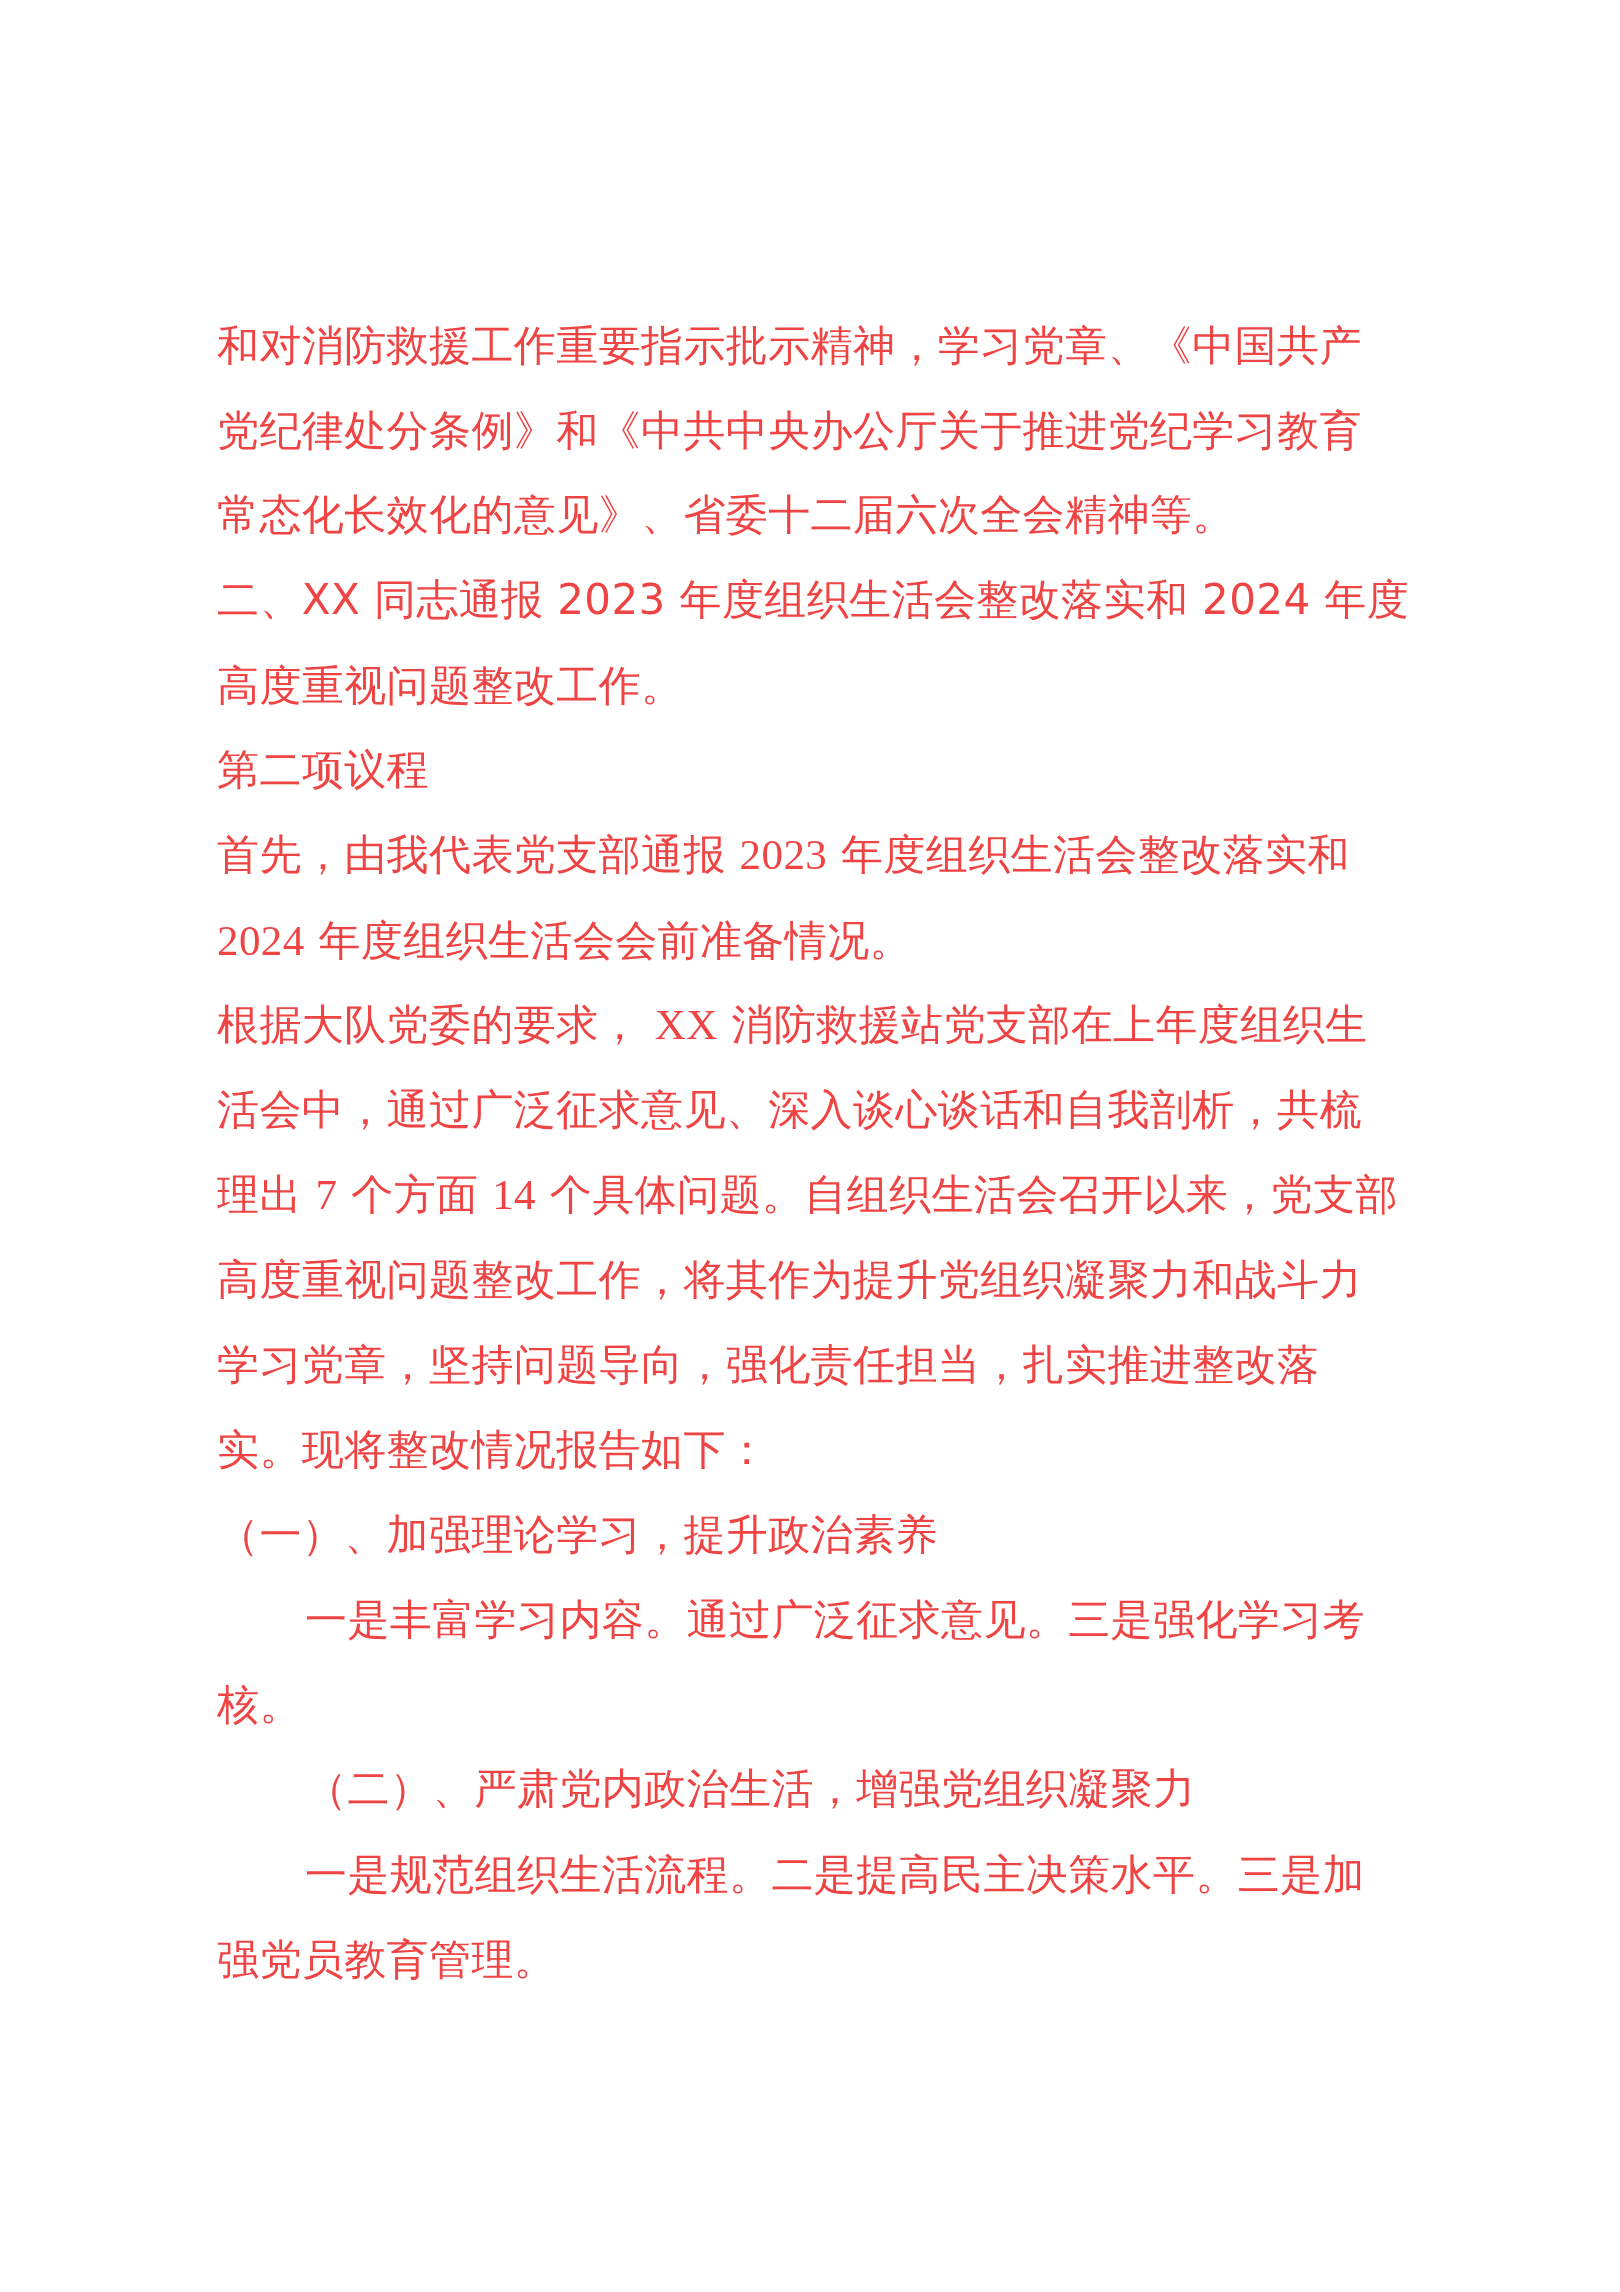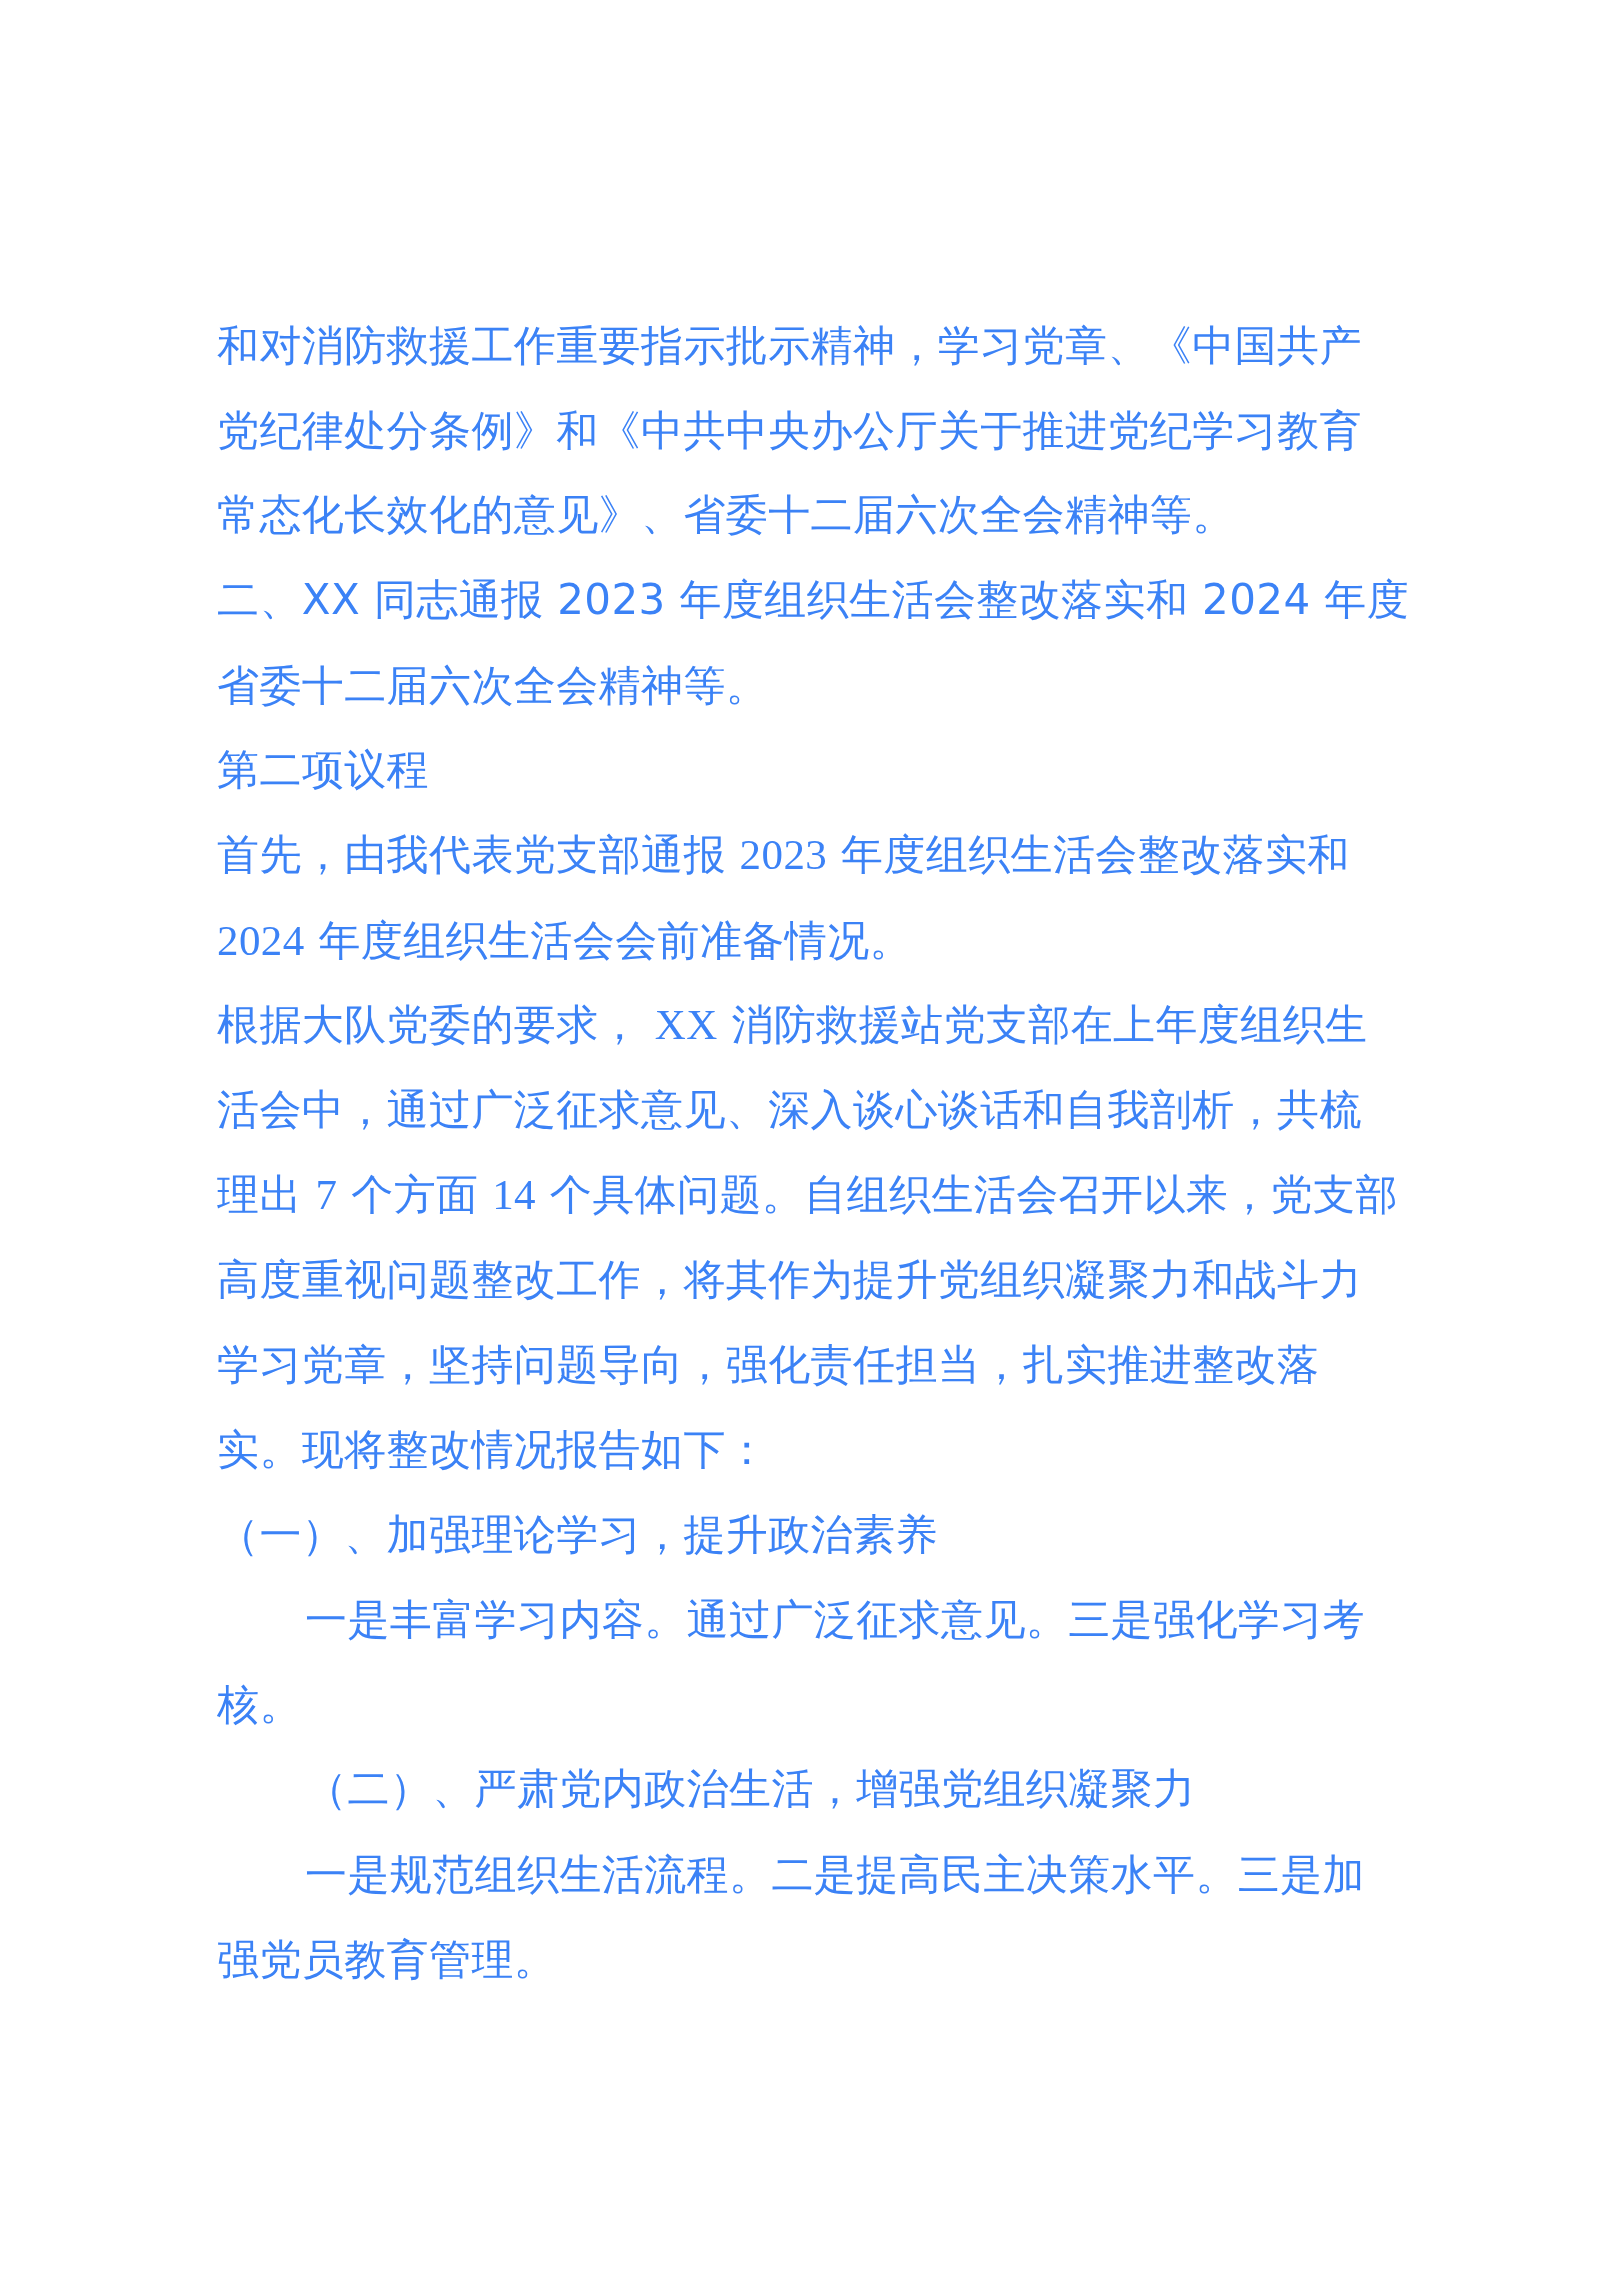--- a/index.html
+++ b/index.html
@@ -5,21 +5,21 @@
   html, body { margin: 0; padding: 0; background: #ffffff; }
   body { width: 1620px; height: 2293px; position: relative; overflow: hidden; }
   .page { position: absolute; left: 0; top: 0; width: 1620px; height: 2293px; background: #ffffff; }
   .line {
     position: absolute;
     left: 217px;
     height: 59px;
     line-height: 59px;
     font-family: "DejaVu Sans", sans-serif;
     font-size: 42px;
-    color: #3b82f6;
+    color: #ef4444;
     white-space: nowrap;
     letter-spacing: 0.4px;
   }
   .serif { font-family: "Liberation Serif", "DejaVu Serif", serif; font-size: 43px; }
   .indent2 { left: 305px; }
   .paren-indent { left: 217px; }
 </style>
 </head>
 <body>
 
@@ -35,21 +35,21 @@
 
   <div class="line" style="top:485px">
     <span>常态化长效化的意见》、省委十二届六次全会精神等。</span>
   </div>
 
   <div class="line" style="top:570px">
     <span>二、XX 同志通报 2023 年度组织生活会整改落实和 2024 年度</span>
   </div>
 
   <div class="line" style="top:656px">
-    <span>省委十二届六次全会精神等。</span>
+    <span>高度重视问题整改工作。</span>
   </div>
 
   <div class="line" style="top:740px">
     <span>第二项议程</span>
   </div>
 
   <div class="line" style="top:825px">
     <span>首先，由我代表党支部通报</span>
     <span class="serif">2023</span>
     <span>年度组织生活会整改落实和</span>

